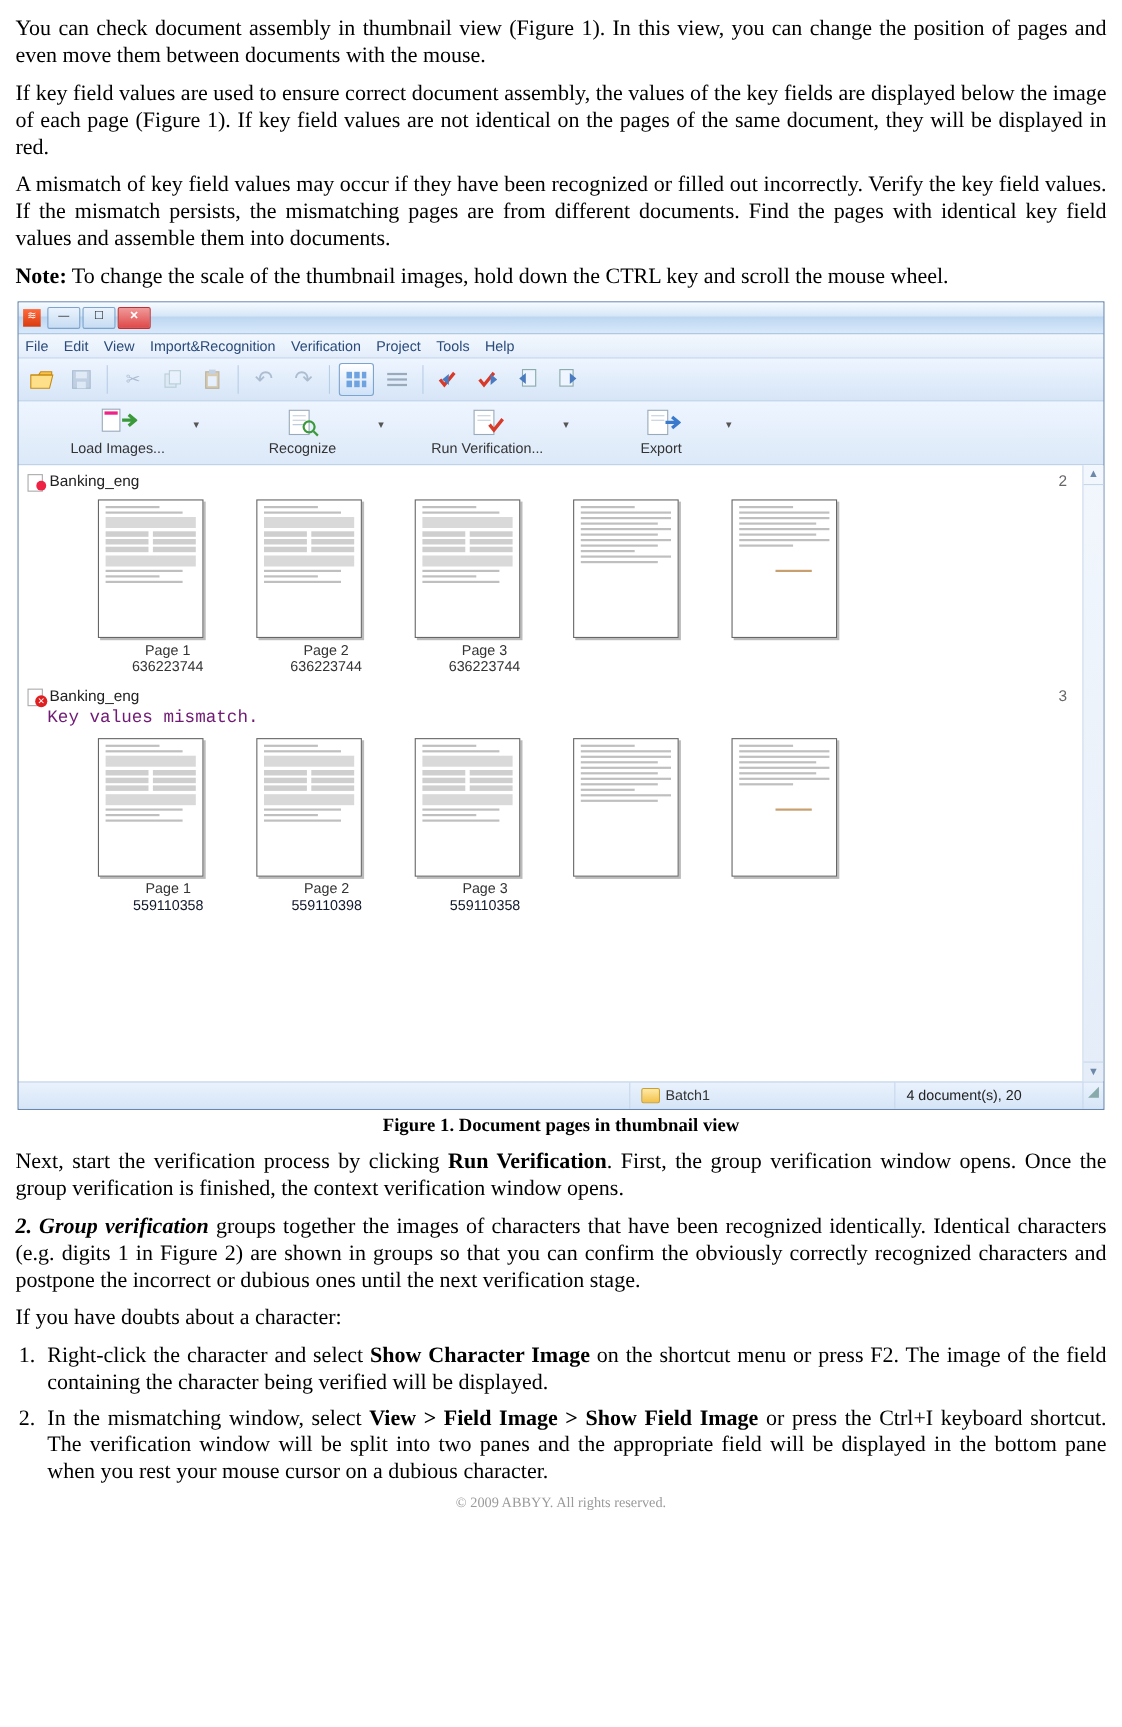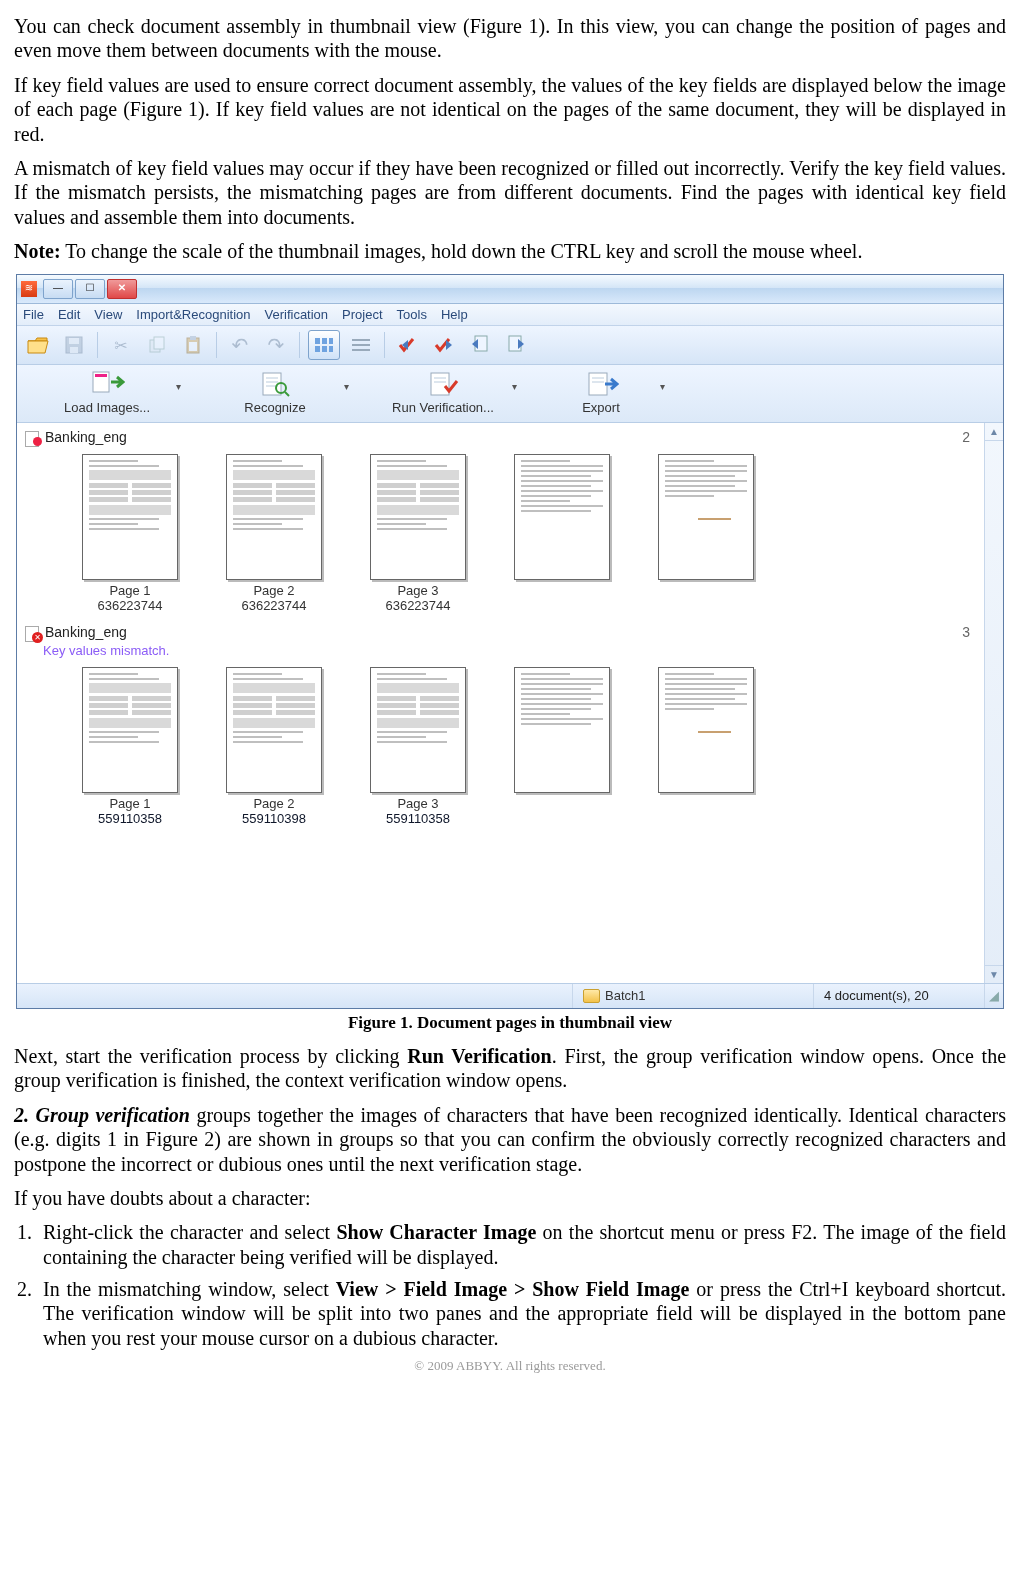--- a/index.html
+++ b/index.html
@@ -138,24 +138,24 @@
   .dochdr .dicon.ok::after{
     content:''; position:absolute; right:-3px; bottom:-1px;
     width:9px;height:9px; background:#e24; border-radius:50%;
   }
   .dochdr .dicon.err::after{
     content:'✕'; position:absolute; right:-4px; bottom:-3px;
     width:11px;height:11px; background:#e02020; border-radius:50%;
     color:#fff; font-size:8px; line-height:11px; text-align:center;
   }
   .dochdr .cnt { margin-left:auto; padding-right:6px; color:#666;}
-  .mismatch { color:#8b5cf6; font-size:13px; padding:0 0 2px 26px;}
+  .mismatch { color:#701a75; font-size:16px; padding:0 0 2px 26px;font-family:Liberation Mono, monospace;}
 
   .thumbs { display:flex; gap: 34px; padding: 6px 0 8px 58px; }
-  .thumb { display:flex; flex-direction:column; align-items:center; width:110px;}
+  .thumb { display:flex; flex-direction:column; align-items:flex-end; width:110px;}
   .page {
     width: 96px; height: 126px;
     border: 1px solid #666;
     background:#fff;
     box-shadow: 2px 2px 0 #bbb;
     padding: 5px 6px;
     box-sizing:border-box;
     overflow:hidden;
   }
   .page .ln { height:2px; background:#bfbfbf; margin-bottom:3px; }
@@ -165,21 +165,21 @@
   .page .grid { display:grid; grid-template-columns:1fr 1fr; gap:2px 4px; margin-top:2px;}
   .page .grid div{ height:5px; background:#cfcfcf;}
   .tlabel { font-size:13px; color:#333; margin-top:4px; text-align:center; line-height:1.15;}
   .tlabel .key { display:block; }
   .tlabel .key.red { color:#0f172a;}
 
   .statusbar {
     height: 24px;
     background: linear-gradient(#eaf2fd,#d6e5f7);
     border-top: 1px solid #b8cde6;
-    display:flex; align-items:center;
+    display:flex; 
     font-size:13px;
   }
   .statusbar .spanel { border-right:1px solid #c7d7eb; height:100%; display:flex;align-items:center; padding:0 10px;}
   .statusbar .fill { flex:1;}
   .statusbar .folder { color:#333; display:flex; align-items:center; gap:5px;}
   .statusbar .folder .ficon{ width:15px;height:12px;background:linear-gradient(#ffe9a8,#f3c24a);border:1px solid #caa030;border-radius:2px;}
   .resize { width:18px; text-align:center; color:#8aa;}
 </style>
 </head>
 <body>

